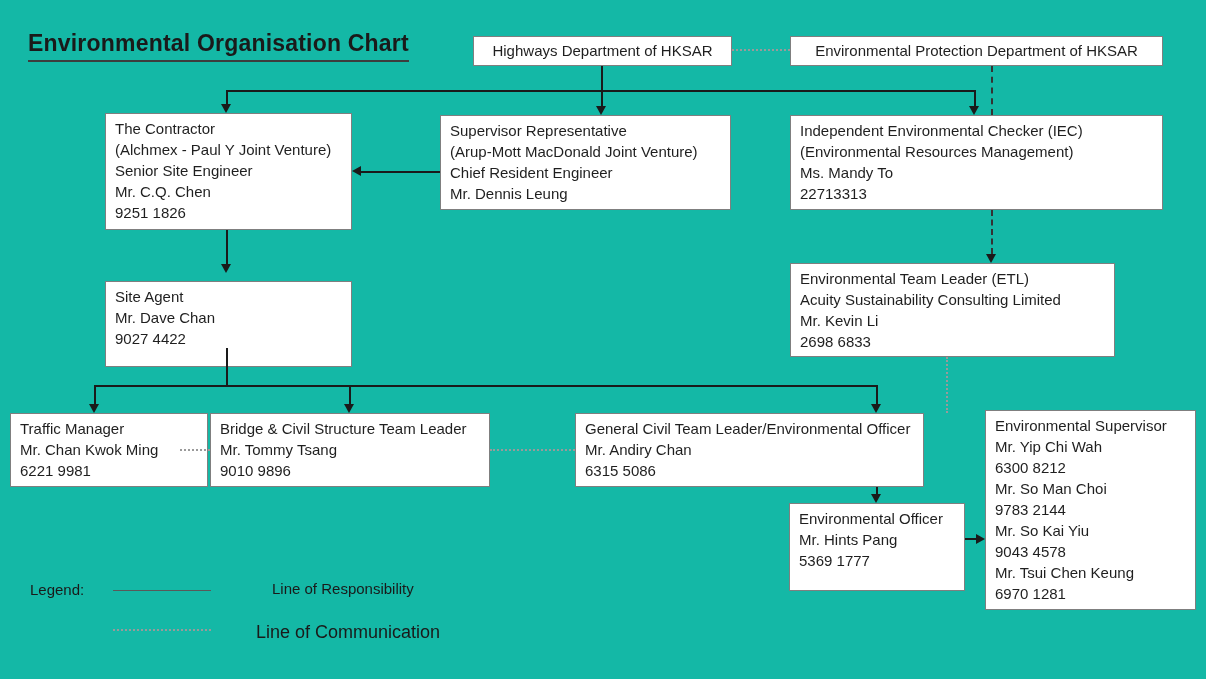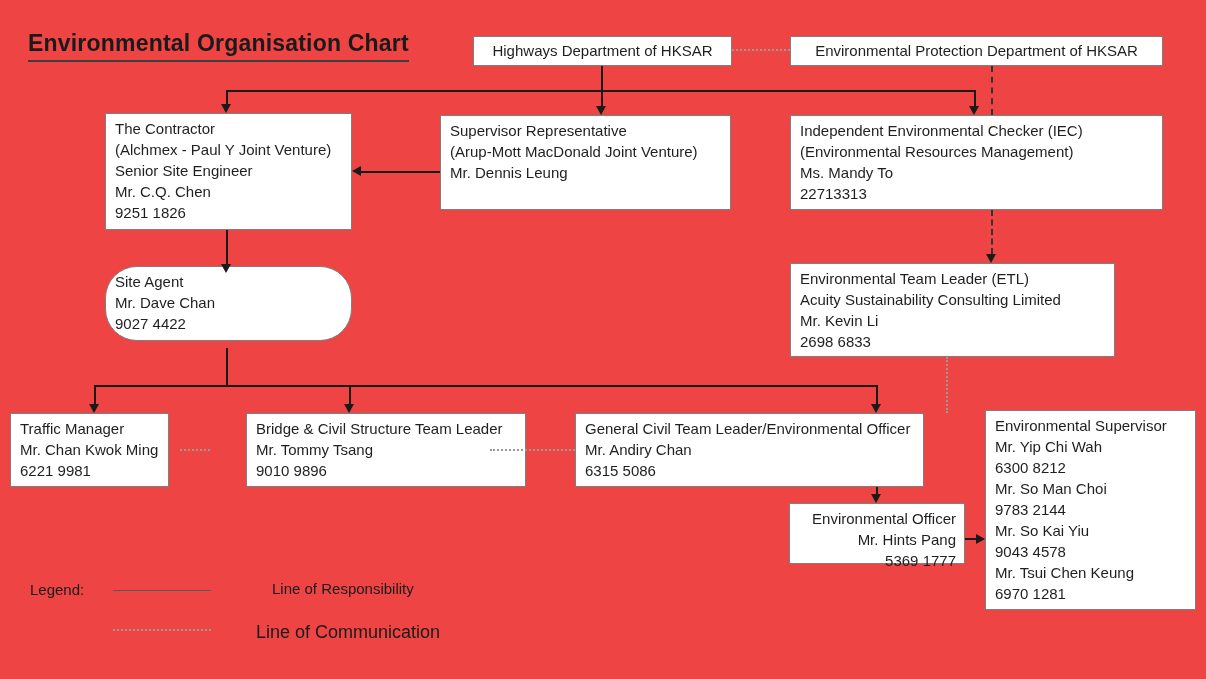--- a/index.html
+++ b/index.html
@@ -1,43 +1,43 @@
 <!DOCTYPE html>
 <html><head>
 <meta charset="utf-8">
 <style>
   html,body { margin:0; padding:0; background:#ffffff; }
   #canvas {
-    position:relative; width:1206px; height:679px; background:#ef4444;
+    position:relative; width:1206px; height:679px; background:#14b8a6;
     font-family:"Liberation Sans", sans-serif; color:#1a1a1a; overflow:hidden;
   }
   
   #chart-title {
     position:absolute; left:28px; top:30px;
     font-size:23px; font-weight:bold; letter-spacing:0.2px;
     border-bottom:2px solid #3d3d3d; padding-bottom:3px; color:#1a1a1a;
   }
   
   .node {
     position:absolute; box-sizing:border-box; background:#ffffff;
     border:1px solid #7f7f7f; font-size:15px; line-height:21px;
     padding:4px 8px 4px 9px; color:#1f1f1f; white-space:nowrap;
   }
   .node-center { text-align:center; padding:0 8px; line-height:28px; }
   #n-highways      { left:473px; top:36px;  width:259px; height:30px; }
   #n-epd           { left:790px; top:36px;  width:373px; height:30px; }
   #n-contractor    { left:105px; top:113px; width:247px; height:117px; }
   #n-supervisor    { left:440px; top:115px; width:291px; height:95px; }
   #n-iec           { left:790px; top:115px; width:373px; height:95px; }
-  #n-siteagent     { left:105px; top:266px; width:247px; height:75px;border-radius:32px; }
+  #n-siteagent     { left:105px; top:281px; width:247px; height:86px; }
   #n-etl           { left:790px; top:263px; width:325px; height:94px; }
-  #n-traffic       { left:10px;  top:413px; width:159px; height:74px; }
-  #n-bridge        { left:210px; top:413px; width:280px; height:74px;margin-left:36px; }
+  #n-traffic       { left:10px;  top:413px; width:198px; height:74px; }
+  #n-bridge        { left:210px; top:413px; width:280px; height:74px; }
   #n-generalcivil  { left:575px; top:413px; width:349px; height:74px; }
-  #n-envofficer    { left:789px; top:503px; width:176px; height:61px;text-align:right; }
+  #n-envofficer    { left:789px; top:503px; width:176px; height:88px; }
   #n-envsupervisor { left:985px; top:410px; width:211px; height:200px; }
   
   .h     { position:absolute; height:0; border-top:2px solid #1a1a1a; }
   .v     { position:absolute; width:0;  border-left:2px solid #1a1a1a; }
   .dot-h { position:absolute; height:0; border-top:2px dotted #9a9a9a; }
   .dot-v { position:absolute; width:0;  border-left:2px dotted #9a9a9a; }
   .dash-v{ position:absolute; width:0;  border-left:2px dashed #333333; }
   .arr-d { position:absolute; width:0; height:0;
            border-left:5.5px solid transparent; border-right:5.5px solid transparent;
            border-top:9px solid #1a1a1a; }
@@ -70,20 +70,21 @@
   <div class="node" id="n-contractor">
       <div>The Contractor</div>
       <div>(Alchmex - Paul Y Joint Venture)</div>
       <div>Senior Site Engineer</div>
       <div>Mr. C.Q. Chen</div>
       <div>9251 1826</div>
     </div>
   <div class="node" id="n-supervisor">
       <div>Supervisor Representative</div>
       <div>(Arup-Mott MacDonald Joint Venture)</div>
+      <div>Chief Resident Engineer</div>
       <div>Mr. Dennis Leung</div>
     </div>
   <div class="node" id="n-iec">
       <div>Independent Environmental Checker (IEC)</div>
       <div>(Environmental Resources Management)</div>
       <div>Ms. Mandy To</div>
       <div>22713313</div>
     </div>
   <div class="node" id="n-siteagent">
       <div>Site Agent</div>

